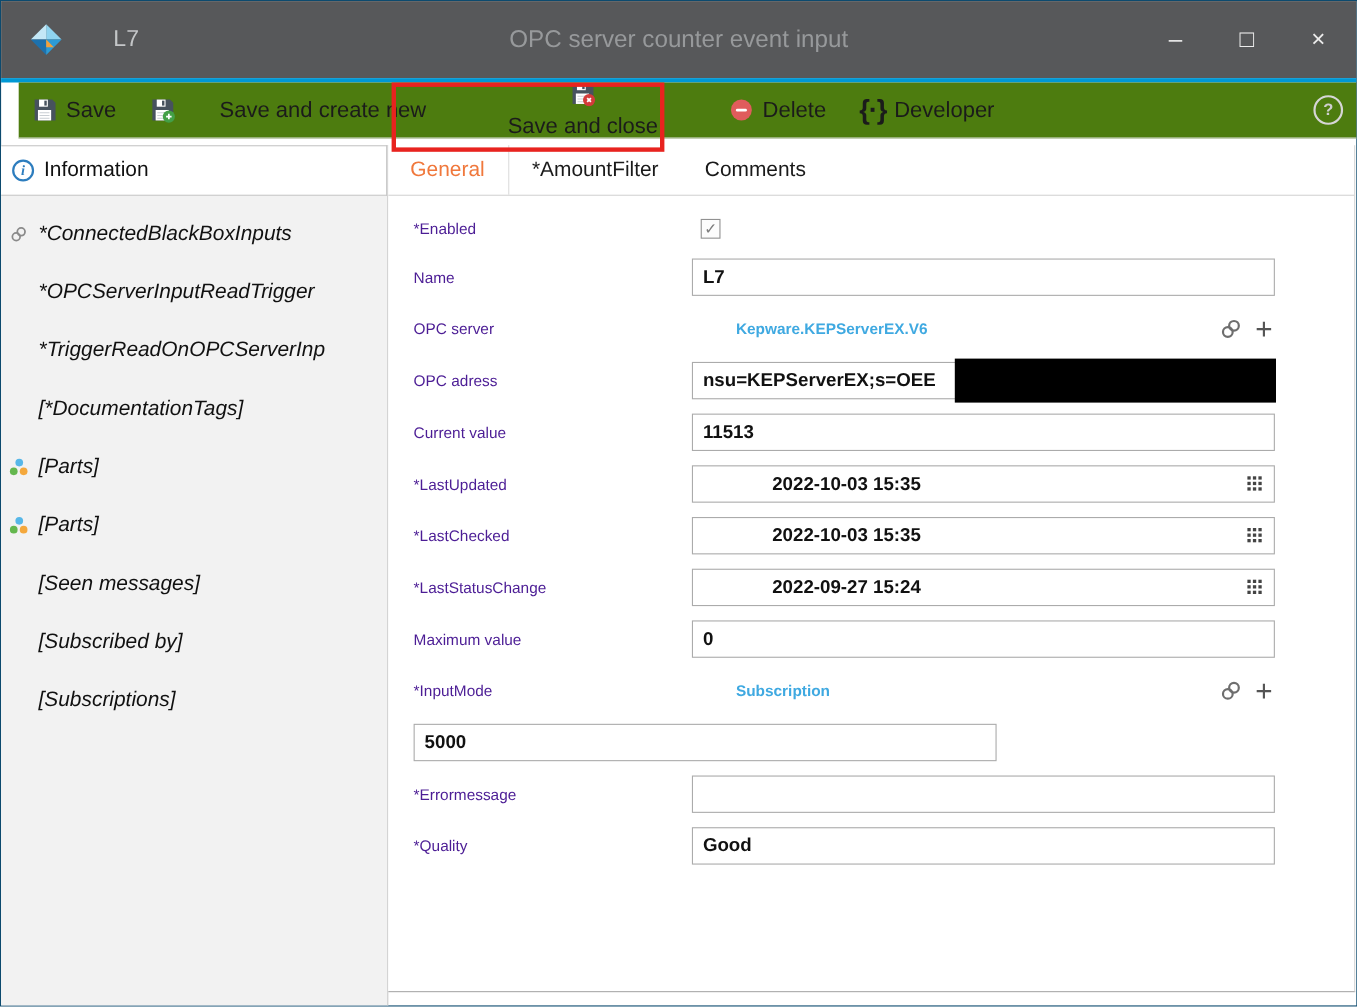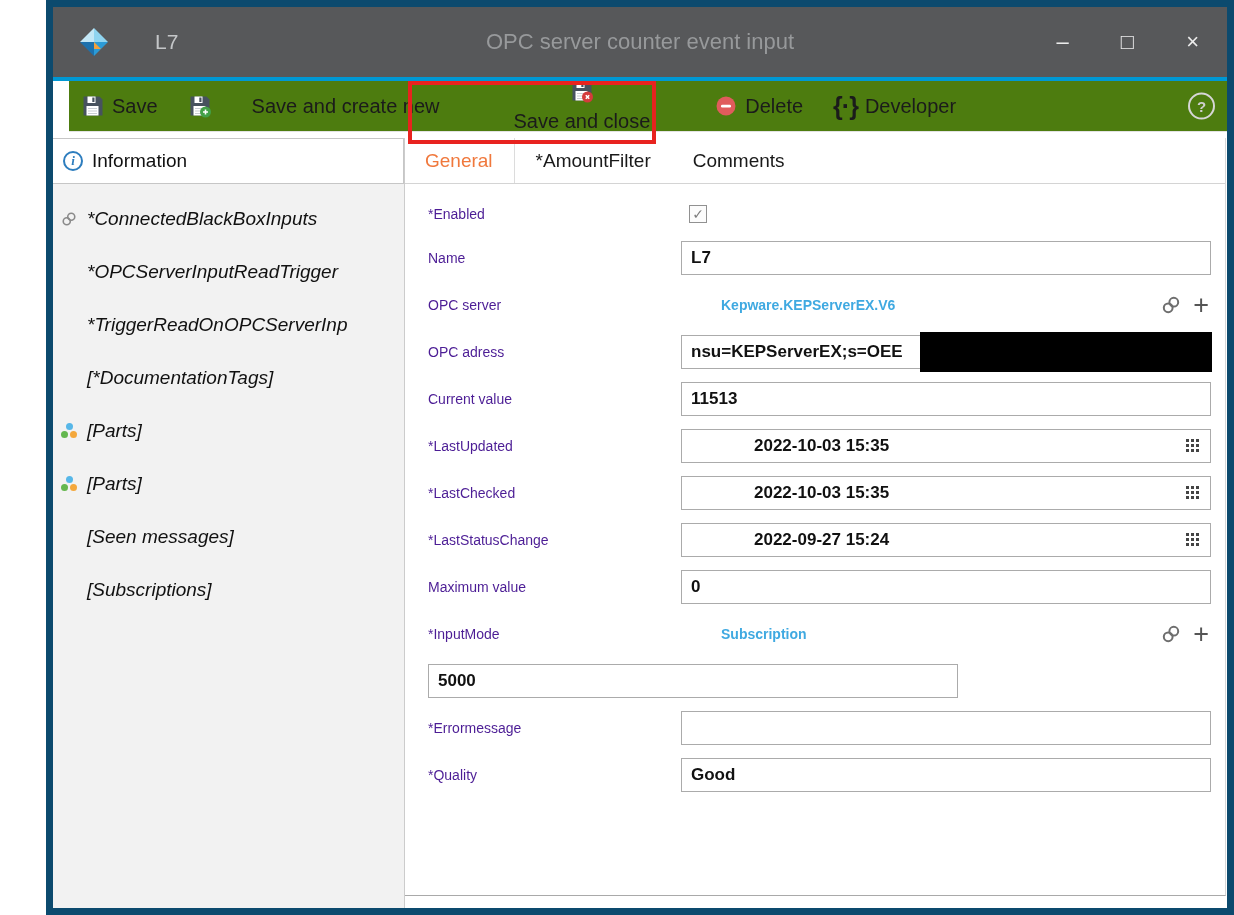--- a/index.html
+++ b/index.html
@@ -1,20 +1,20 @@
 <!DOCTYPE html>
 <html><head>
 <meta charset="utf-8">
 <style>
   html,body{margin:0;padding:0;}
   body{
     width:1234px;height:915px;position:relative;overflow:hidden;
     font-family:"Liberation Sans", sans-serif;background:#ffffff;
   }
-  #frame{position:absolute;inset:0;border:7px solid #0c4a6e;box-sizing:border-box;margin-left:46px;}
+  #frame{position:absolute;inset:0;border:1px solid #0c4a6e;box-sizing:border-box;}
 
   
   #titlebar{position:absolute;left:0;top:0;right:0;height:70px;background:#57585a;display:flex;align-items:center;}
   #logo{margin-left:24px;display:flex;align-items:center;}
   #win-name{margin-left:44px;color:#c4c6c8;font-size:21px;}
   #win-title{position:absolute;left:0;right:0;text-align:center;color:#97999b;font-size:22px;pointer-events:none;}
   #win-controls{margin-left:auto;display:flex;align-items:center;gap:52px;margin-right:28px;color:#ececec;}
   #win-controls span{cursor:default;font-size:22px;line-height:22px;}
   #btn-max{font-size:19px;}
   #accent{position:absolute;top:70px;left:0;right:0;height:4px;background:#0098d4;}
@@ -203,20 +203,23 @@
               <i class="p2"></i>
               <i class="p3"></i>
             </span>
           </span>
           <span>[Parts]</span>
         </div>
         <div class="side-item no-icon">
           <span>[Seen messages]</span>
         </div>
         <div class="side-item no-icon">
+          <span>[Subscribed by]</span>
+        </div>
+        <div class="side-item no-icon">
           <span>[Subscriptions]</span>
         </div>
       </div>
   </aside>
 
   <main id="main">
     <div id="tabbar">
         <div class="tab active">General</div>
         <div class="tab">*AmountFilter</div>
         <div class="tab">Comments</div>

